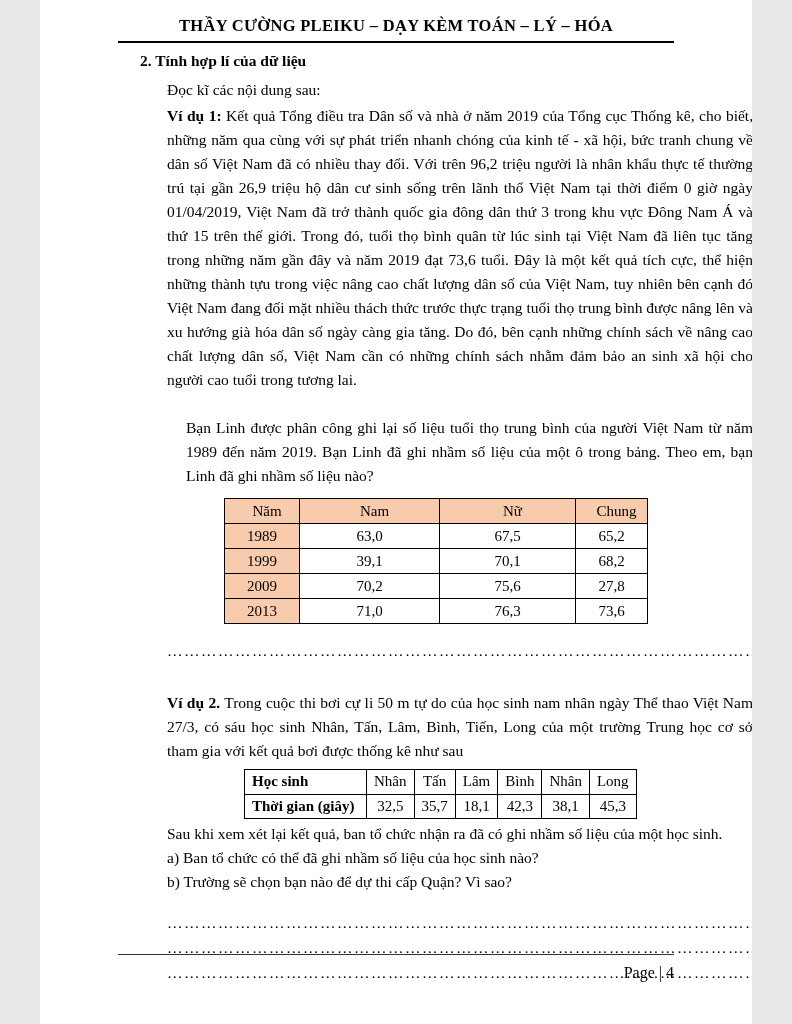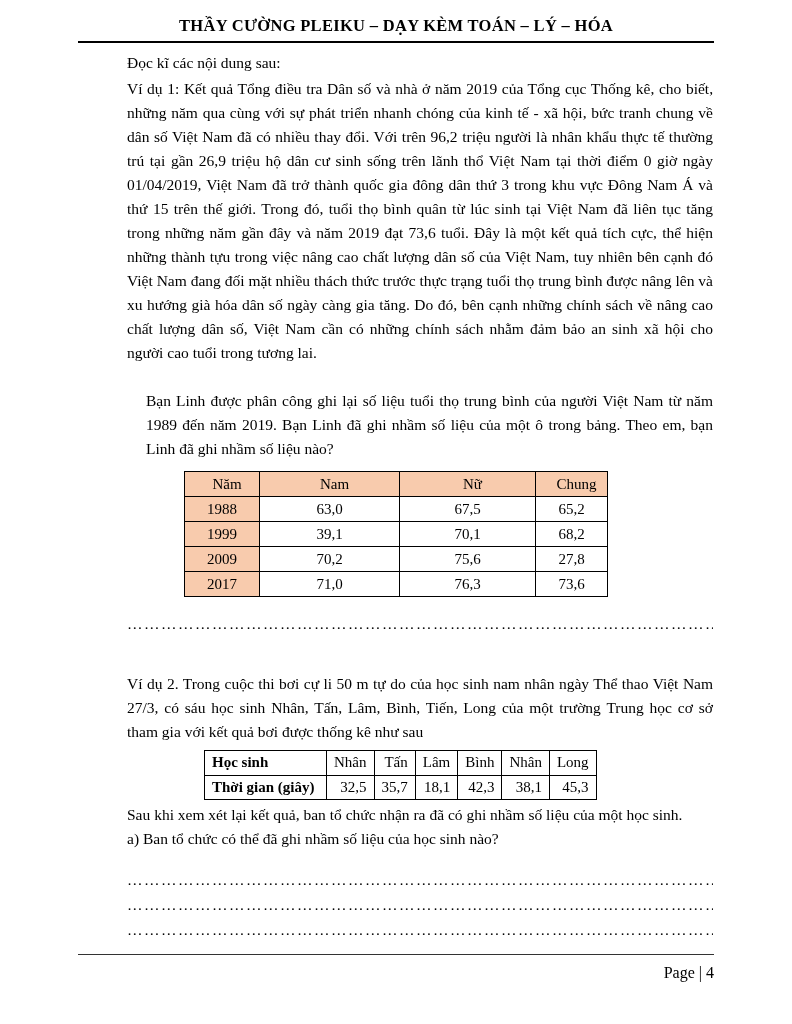--- a/index.html
+++ b/index.html
@@ -1,18 +1,18 @@
 <!DOCTYPE html>
 <html style="--table-header-bg: #F8CBAD;"><head>
 <meta charset="utf-8">
 <style>
   * { margin: 0; padding: 0; box-sizing: border-box; }
   html, body { background: #e8e8e8; }
   .page {
-    width: 792px;
+    width: 712px;
     height: 1024px;
     margin: 0 auto;
     background: #ffffff;
     position: relative;
     font-family: "Liberation Serif", serif;
     color: #000;
     padding: 12px 78px 0 78px;
     overflow: hidden;
   }
   .doc-header {
@@ -33,21 +33,21 @@
   .body-block {
     margin-left: 49px;
     width: 586px;
     font-size: 15.5px;
     line-height: 1.55;
   }
   .intro { margin-top: 8px; }
   .justify { text-align: justify; }
   .p-ex1 { margin-top: 2px; }
   .p-question { margin-top: 24px; margin-left: 19px; }
-  strong.inline-label { font-weight: normal; }
+  strong.inline-label { font-weight: bold; }
 
   table { border-collapse: collapse; }
   .table1 { margin: 10px 0 0 57px; }
   .table1 th, .table1 td {
     border: 1px solid #000;
     text-align: center;
     font-weight: normal;
     font-size: 15px;
     height: 25px;
     padding: 0 6px;
@@ -57,29 +57,29 @@
 
   .dots-1 { margin-top: 14px; }
   .dots {
     white-space: nowrap;
     overflow: hidden;
     font-size: 15.5px;
     line-height: 25px;
     letter-spacing: 1.5px;
     color: #000;
   }
-  .p-ex2 { margin-top: 36px; }
+  .p-ex2 { margin-top: 28px; }
 
   .table2 { margin: 6px 0 2px 77px; }
   .table2 th, .table2 td {
     border: 1px solid #000;
     font-size: 15px;
     height: 23px;
     padding: 0 7px;
-    text-align: right;
+    text-align: center;
   }
   .table2 th.rowhead {
     text-align: left;
     font-weight: bold;
     width: 122px;
   }
   .p-note { margin-top: 3px; }
   .dots-group { margin-top: 16px; }
   .dots-group .dots { margin-top: 0; }
 
@@ -97,20 +97,21 @@
 </style>
 </head>
 <body>
 
 <div class="page">
 
   <header class="doc-header">
     <div class="doc-title">THẦY CƯỜNG PLEIKU – DẠY KÈM TOÁN – LÝ – HÓA</div>
   </header>
 
+  <h2 class="section-heading">2. Tính hợp lí của dữ liệu</h2>
 
   <div class="body-block">
 
     <p class="intro">Đọc kĩ các nội dung sau:</p>
 
     <p class="p-ex1 justify"><strong class="inline-label">Ví dụ 1:</strong> <span>Kết quả Tổng điều tra Dân số và nhà ở năm 2019 của Tổng cục Thống kê, cho biết, những năm qua cùng với sự phát triển nhanh chóng của kinh tế - xã hội, bức tranh chung về dân số Việt Nam đã có nhiều thay đổi. Với trên 96,2 triệu người là nhân khẩu thực tế thường trú tại gần 26,9 triệu hộ dân cư sinh sống trên lãnh thổ Việt Nam tại thời điểm 0 giờ ngày 01/04/2019, Việt Nam đã trở thành quốc gia đông dân thứ 3 trong khu vực Đông Nam Á và thứ 15 trên thế giới. Trong đó, tuổi thọ bình quân từ lúc sinh tại Việt Nam đã liên tục tăng trong những năm gần đây và năm 2019 đạt 73,6 tuổi. Đây là một kết quả tích cực, thể hiện những thành tựu trong việc nâng cao chất lượng dân số của Việt Nam, tuy nhiên bên cạnh đó Việt Nam đang đối mặt nhiều thách thức trước thực trạng tuổi thọ trung bình được nâng lên và xu hướng già hóa dân số ngày càng gia tăng. Do đó, bên cạnh những chính sách về nâng cao chất lượng dân số, Việt Nam cần có những chính sách nhằm đảm bảo an sinh xã hội cho người cao tuổi trong tương lai.</span></p>
 
     <p class="p-question justify">Bạn Linh được phân công ghi lại số liệu tuổi thọ trung bình của người Việt Nam từ năm 1989 đến năm 2019. Bạn Linh đã ghi nhầm số liệu của một ô trong bảng. Theo em, bạn Linh đã ghi nhầm số liệu nào?</p>
 
     <table class="table1">
@@ -121,39 +122,39 @@
           <col style="width:72px">
       </colgroup>
       <tbody>
           <tr>
         <th>Năm</th>
         <th>Nam</th>
         <th>Nữ</th>
         <th>Chung</th>
       </tr>
       <tr>
-        <td class="year-cell">1988</td>
+        <td class="year-cell">1989</td>
         <td>63,0</td>
         <td>67,5</td>
         <td>65,2</td>
       </tr>
       <tr>
         <td class="year-cell">1999</td>
         <td>39,1</td>
         <td>70,1</td>
         <td>68,2</td>
       </tr>
       <tr>
         <td class="year-cell">2009</td>
         <td>70,2</td>
         <td>75,6</td>
         <td>27,8</td>
       </tr>
       <tr>
-        <td class="year-cell">2017</td>
+        <td class="year-cell">2013</td>
         <td>71,0</td>
         <td>76,3</td>
         <td>73,6</td>
       </tr>
     </tbody>
       </table>
 
     <div class="dots dots-1">………………………………………………………………………………………………………………………………………………………………………………</div>
 
     <p class="p-ex2 justify"><strong class="inline-label">Ví dụ 2.</strong> <span>Trong cuộc thi bơi cự li 50 m tự do của học sinh nam nhân ngày Thể thao Việt Nam 27/3, có sáu học sinh Nhân, Tấn, Lâm, Bình, Tiến, Long của một trường Trung học cơ sở tham gia với kết quả bơi được thống kê như sau</span></p>
@@ -176,20 +177,21 @@
         <td>18,1</td>
         <td>42,3</td>
         <td>38,1</td>
         <td>45,3</td>
       </tr>
     </tbody>
       </table>
 
     <p class="p-note justify">Sau khi xem xét lại kết quả, ban tổ chức nhận ra đã có ghi nhầm số liệu của một học sinh.</p>
     <p>a) Ban tổ chức có thể đã ghi nhầm số liệu của học sinh nào?</p>
+    <p>b) Trường sẽ chọn bạn nào để dự thi cấp Quận? Vì sao?</p>
 
     <div class="dots-group">
       <div class="dots">………………………………………………………………………………………………………………………………………………………………………………</div>
       <div class="dots">………………………………………………………………………………………………………………………………………………………………………………</div>
       <div class="dots">………………………………………………………………………………………………………………………………………………………………………………</div>
     </div>
 
   </div>
 
   <footer class="doc-footer">

